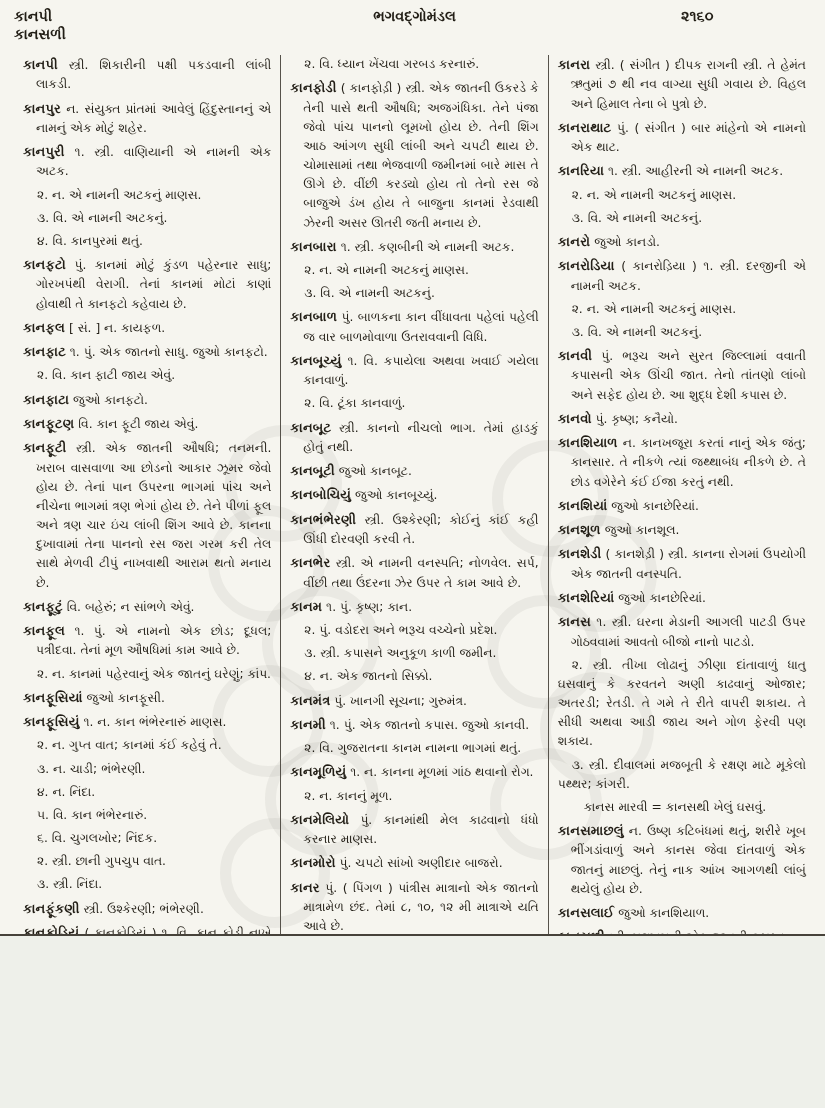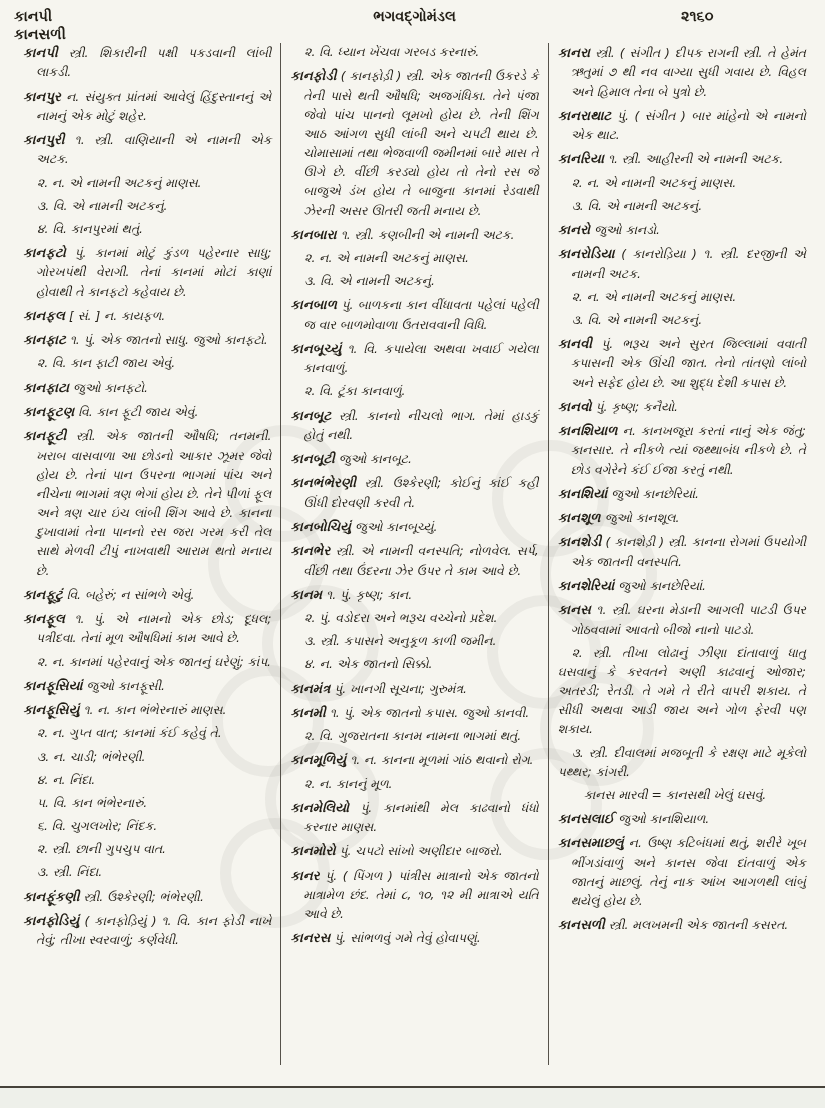--- a/index.html
+++ b/index.html
@@ -4,38 +4,38 @@
 <style>
   html,body { margin:0; padding:0; }
   body {
     width:825px; height:1108px;
     background:#eef0ea;
     font-family:"DejaVu Sans", sans-serif;
     color:#221e16;
   }
   .page {
     position:relative;
-    width:825px; height:1088px;
+    width:825px; height:936px;
     box-sizing:border-box;
     padding:8px 10px 0 14px;
     background:#f6f5ef;
     border-bottom:2px solid #46423a;
     overflow:hidden;
   }
   
   .hdr { display:flex; align-items:baseline; font-size:14.5px; font-weight:bold; }
   .hdr .left  { flex:1; text-align:left; }
   .hdr .mid   { flex:1.4; text-align:center; }
   .hdr .right { flex:1; text-align:center; font-weight:bold; }
   .hdr2 { font-size:14.5px; font-weight:bold; margin-top:1px; }
   
   .wm-layer { position:absolute; inset:0; pointer-events:none; }
   .wm { position:absolute; border-radius:50%; border:11px solid rgba(104,101,93,0.08); }
   
-  .cols { position:relative; z-index:1; display:flex; margin-top:0; height:1022px;font-style:italic; }
+  .cols { position:relative; z-index:1; display:flex; margin-top:12px; height:1022px; }
   .col {
     flex:1; min-width:0;
     padding:0 9px;
     overflow:hidden;
     font-size:12.3px;
     line-height:1.56;
     text-align:justify;
   }
   .col + .col { border-left:1px solid #56524a; }
   .col p { margin:0 0 4px; }
@@ -104,22 +104,22 @@
         <p class="sense">૨. વિ. ધ્યાન ખેંચવા ગરબડ કરનારું.</p>
         <p class="entry"><span class="head">કાનફોડી</span> ( કાનફોડ઼ી ) સ્ત્રી. એક જાતની ઉકરડે કે તેની પાસે થતી ઔષધિ; અજગંધિકા. તેને પંજા જેવો પાંચ પાનનો લૂમખો હોય છે. તેની શિંગ આઠ આંગળ સુધી લાંબી અને ચપટી થાય છે. ચોમાસામાં તથા ભેજવાળી જમીનમાં બારે માસ તે ઊગે છે. વીંછી કરડ્યો હોય તો તેનો રસ જે બાજુએ ડંખ હોય તે બાજુના કાનમાં રેડવાથી ઝેરની અસર ઊતરી જતી મનાય છે.</p>
         <p class="entry"><span class="head">કાનબારા</span> ૧. સ્ત્રી. કણબીની એ નામની અટક.</p>
         <p class="sense">૨. ન. એ નામની અટકનું માણસ.</p>
         <p class="sense">૩. વિ. એ નામની અટકનું.</p>
         <p class="entry"><span class="head">કાનબાળ</span> પું. બાળકના કાન વીંધાવતા પહેલાં પહેલી જ વાર બાળમોવાળા ઉતરાવવાની વિધિ.</p>
         <p class="entry"><span class="head">કાનબૂચ્યું</span> ૧. વિ. કપાયેલા અથવા ખવાઈ ગયેલા કાનવાળું.</p>
         <p class="sense">૨. વિ. ટૂંકા કાનવાળું.</p>
         <p class="entry"><span class="head">કાનબૂટ</span> સ્ત્રી. કાનનો નીચલો ભાગ. તેમાં હાડકું હોતું નથી.</p>
         <p class="entry"><span class="head">કાનબૂટી</span> જુઓ કાનબૂટ.</p>
+        <p class="entry"><span class="head">કાનબોચિયું</span> જુઓ કાનબૂચ્યું.</p>
         <p class="entry"><span class="head">કાનભંભેરણી</span> સ્ત્રી. ઉશ્કેરણી; કોઈનું કાંઈ કહી ઊંધી દોરવણી કરવી તે.</p>
-        <p class="entry"><span class="head">કાનબોચિયું</span> જુઓ કાનબૂચ્યું.</p>
         <p class="entry"><span class="head">કાનભેર</span> સ્ત્રી. એ નામની વનસ્પતિ; નોળવેલ. સર્પ, વીંછી તથા ઉંદરના ઝેર ઉપર તે કામ આવે છે.</p>
         <p class="entry"><span class="head">કાનમ</span> ૧. પું. કૃષ્ણ; કાન.</p>
         <p class="sense">૨. પું. વડોદરા અને ભરૂચ વચ્ચેનો પ્રદેશ.</p>
         <p class="sense">૩. સ્ત્રી. કપાસને અનુકૂળ કાળી જમીન.</p>
         <p class="sense">૪. ન. એક જાતનો સિક્કો.</p>
         <p class="entry"><span class="head">કાનમંત્ર</span> પું. ખાનગી સૂચના; ગુરુમંત્ર.</p>
         <p class="entry"><span class="head">કાનમી</span> ૧. પું. એક જાતનો કપાસ. જુઓ કાનવી.</p>
         <p class="sense">૨. વિ. ગુજરાતના કાનમ નામના ભાગમાં થતું.</p>
         <p class="entry"><span class="head">કાનમૂળિયું</span> ૧. ન. કાનના મૂળમાં ગાંઠ થવાનો રોગ.</p>
         <p class="sense">૨. ન. કાનનું મૂળ.</p>
@@ -142,19 +142,19 @@
         <p class="entry"><span class="head">કાનવો</span> પું. કૃષ્ણ; કનૈયો.</p>
         <p class="entry"><span class="head">કાનશિયાળ</span> ન. કાનખજૂરા કરતાં નાનું એક જંતુ; કાનસાર. તે નીકળે ત્યાં જથ્થાબંધ નીકળે છે. તે છોડ વગેરેને કંઈ ઈજા કરતું નથી.</p>
         <p class="entry"><span class="head">કાનશિયાં</span> જુઓ કાનછેરિયાં.</p>
         <p class="entry"><span class="head">કાનશૂળ</span> જુઓ કાનશૂલ.</p>
         <p class="entry"><span class="head">કાનશેડી</span> ( કાનશેડ઼ી ) સ્ત્રી. કાનના રોગમાં ઉપયોગી એક જાતની વનસ્પતિ.</p>
         <p class="entry"><span class="head">કાનશેરિયાં</span> જુઓ કાનછેરિયાં.</p>
         <p class="entry"><span class="head">કાનસ</span> ૧. સ્ત્રી. ઘરના મેડાની આગલી પાટડી ઉપર ગોઠવવામાં આવતો બીજો નાનો પાટડો.</p>
         <p class="sense">૨. સ્ત્રી. તીખા લોઢાનું ઝીણા દાંતાવાળું ધાતુ ઘસવાનું કે કરવતને અણી કાઢવાનું ઓજાર; અતરડી; રેતડી. તે ગમે તે રીતે વાપરી શકાય. તે સીધી અથવા આડી જાય અને ગોળ ફેરવી પણ શકાય.</p>
         <p class="sense">૩. સ્ત્રી. દીવાલમાં મજબૂતી કે રક્ષણ માટે મૂકેલો પથ્થર; કાંગરી.</p>
         <p class="idiom">કાનસ મારવી = કાનસથી ખેલું ઘસવું.</p>
+        <p class="entry"><span class="head">કાનસમાછલું</span> ન. ઉષ્ણ કટિબંધમાં થતું, શરીરે ખૂબ ભીંગડાંવાળું અને કાનસ જેવા દાંતવાળું એક જાતનું માછલું. તેનું નાક આંખ આગળથી લાંબું થયેલું હોય છે.</p>
         <p class="entry"><span class="head">કાનસલાઈ</span> જુઓ કાનશિયાળ.</p>
-        <p class="entry"><span class="head">કાનસમાછલું</span> ન. ઉષ્ણ કટિબંધમાં થતું, શરીરે ખૂબ ભીંગડાંવાળું અને કાનસ જેવા દાંતવાળું એક જાતનું માછલું. તેનું નાક આંખ આગળથી લાંબું થયેલું હોય છે.</p>
         <p class="entry"><span class="head">કાનસળી</span> સ્ત્રી. મલખમની એક જાતની કસરત.</p>
       </div>
     </div>
 
 </div>
 
 </body></html>

